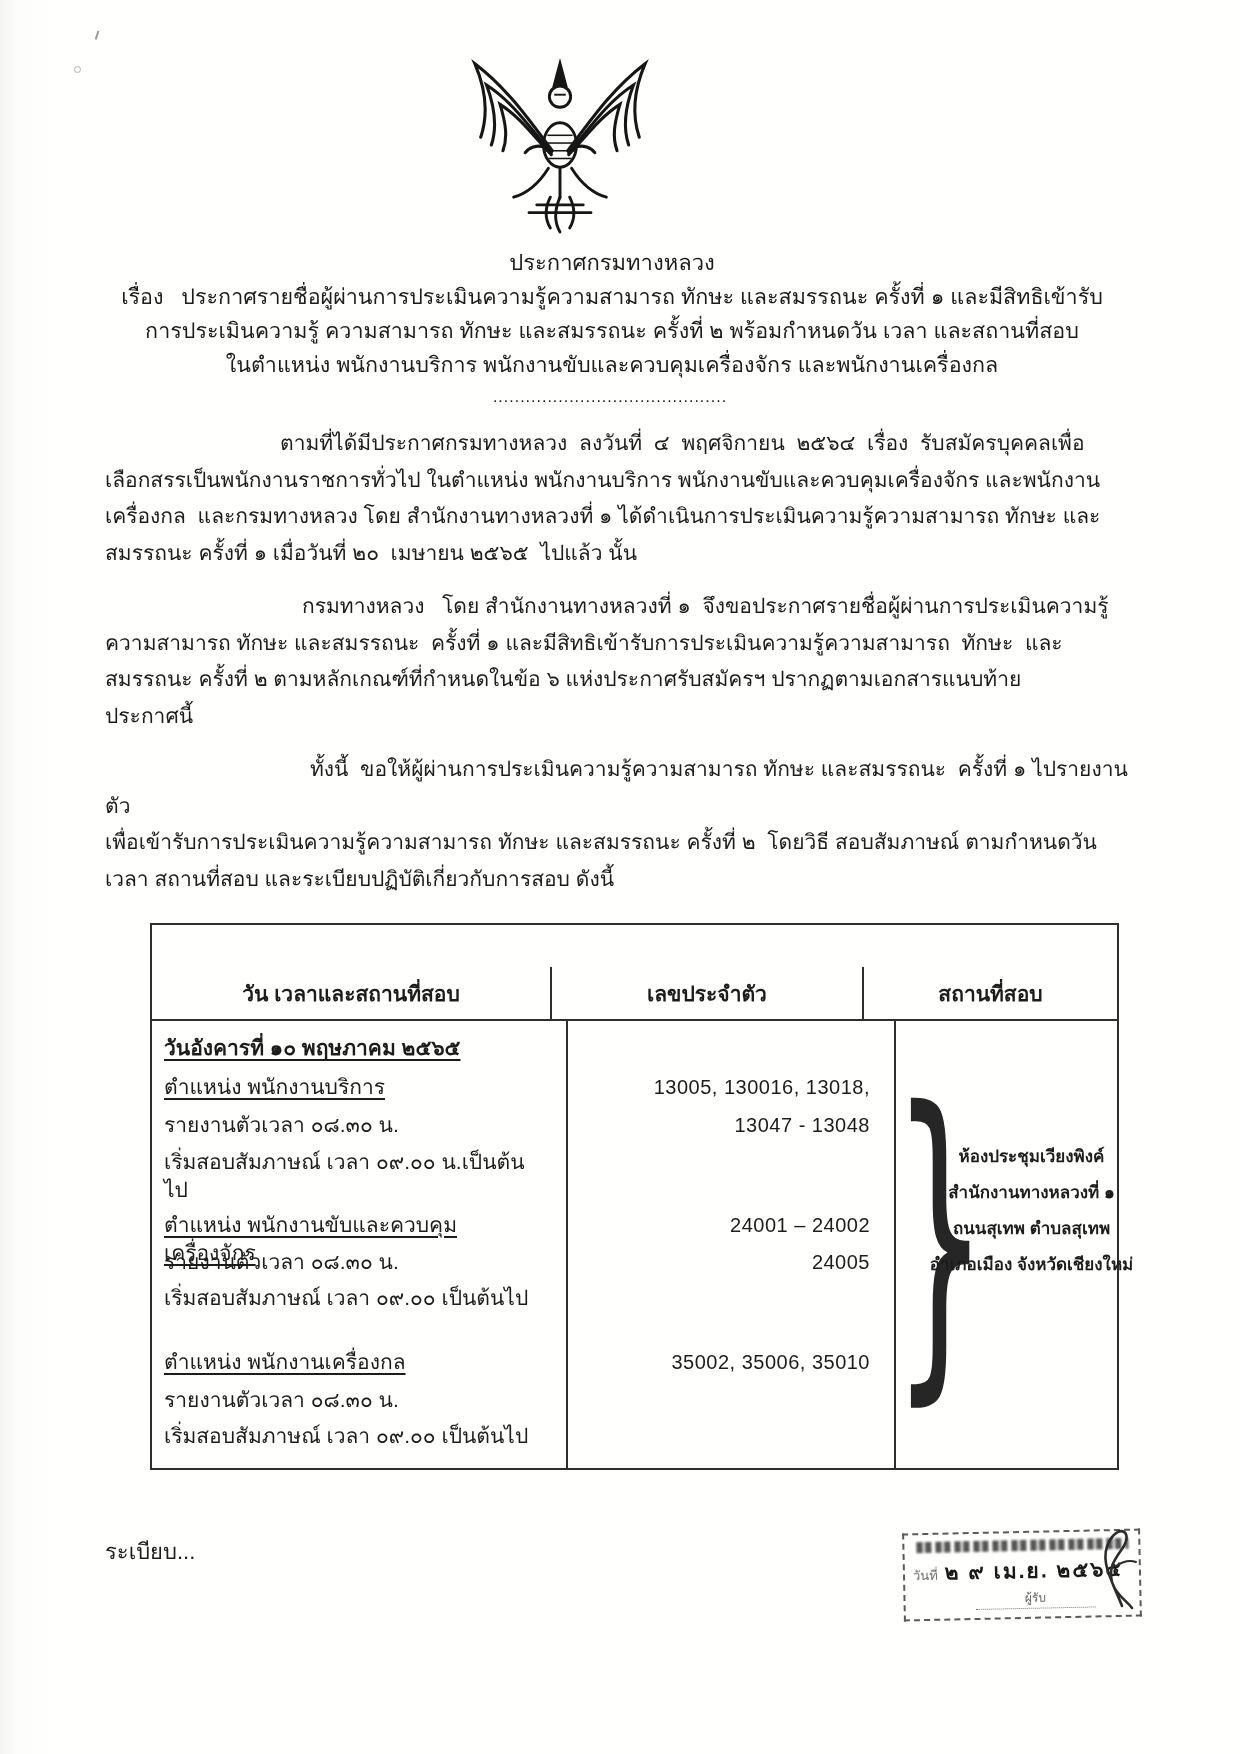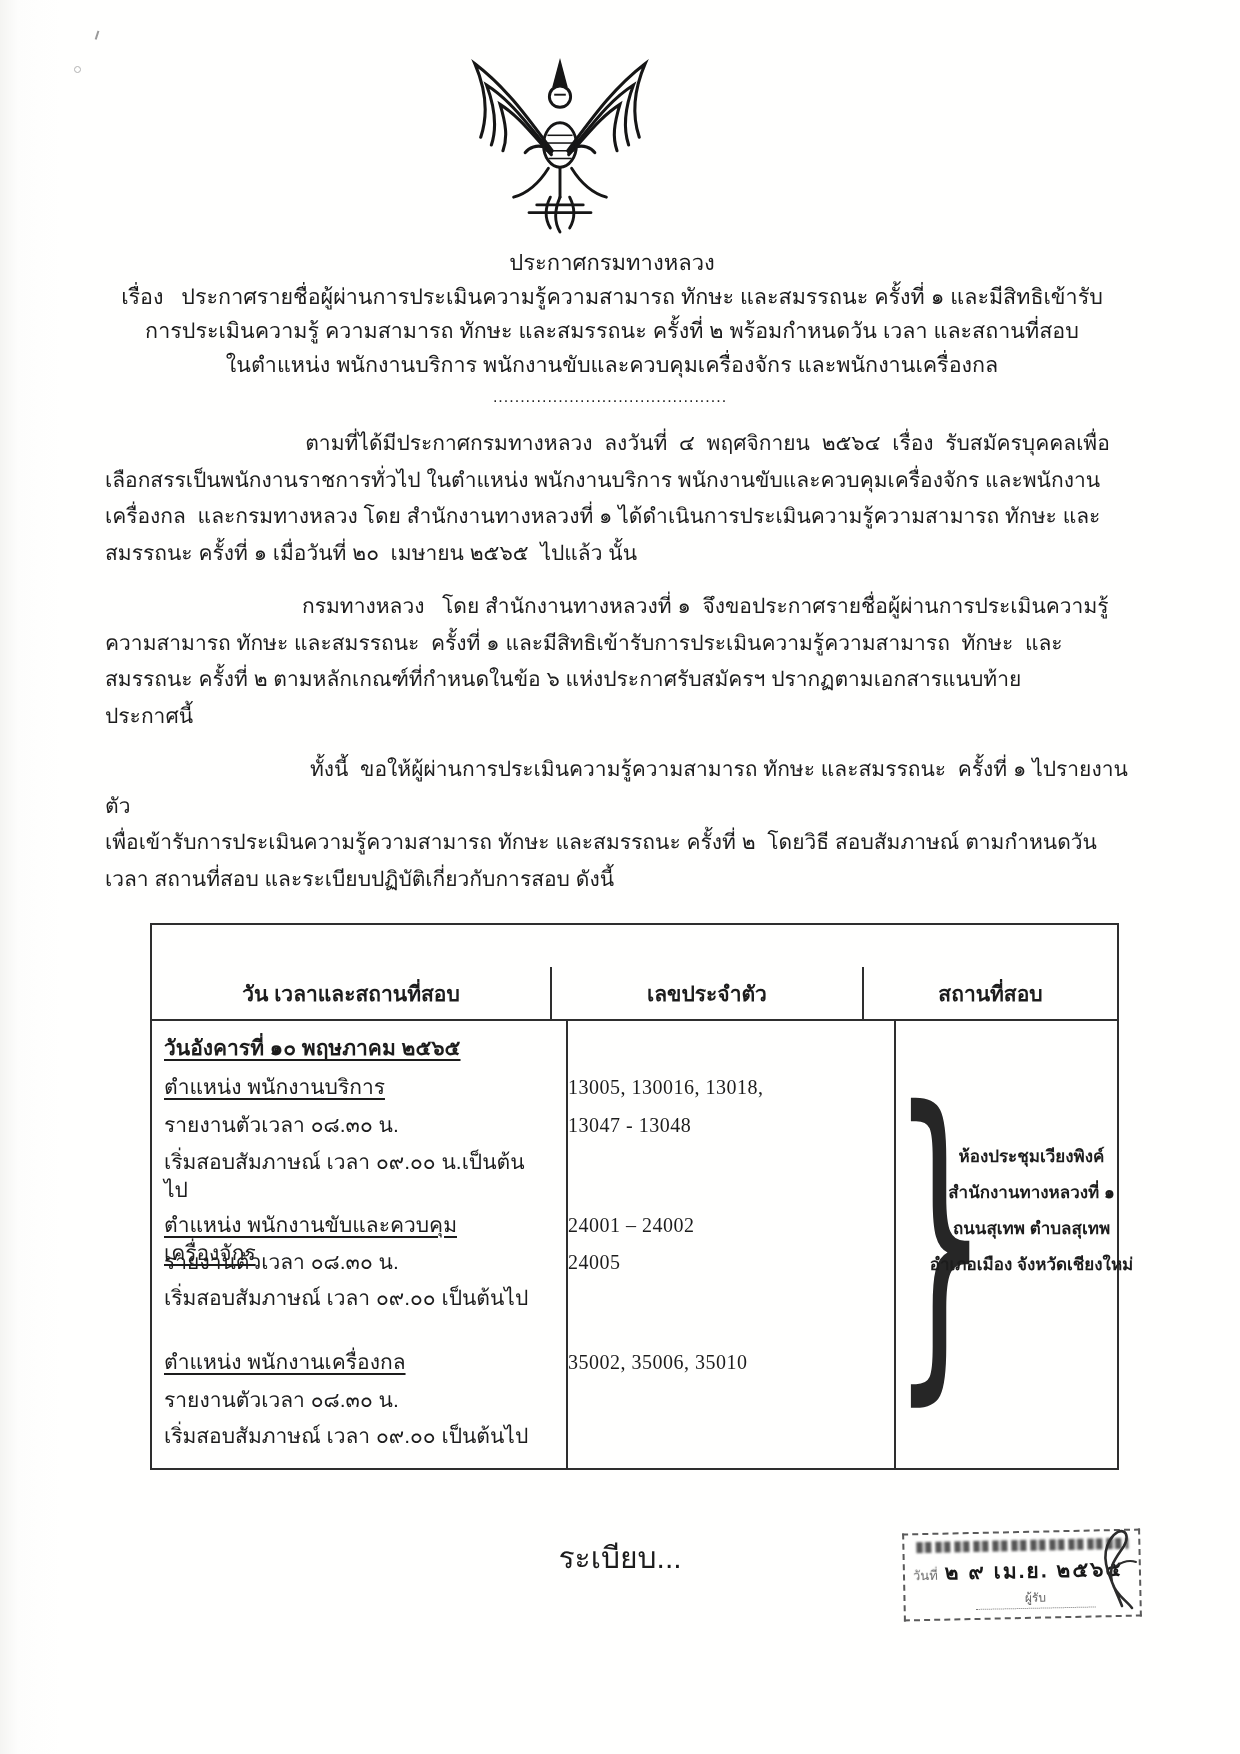--- a/index.html
+++ b/index.html
@@ -10,45 +10,45 @@
     color:#1c1c1c;
   }
   .emblem-wrap{padding-top:52px;text-align:center;position:relative;left:-60px;}
   .title-block{text-align:center;position:relative;left:-8px;margin-top:6px;}
   .title-line{line-height:34px;font-size:21.5px;}
   .doc-title{font-size:22px;}
   .dots-sep{text-align:center;position:relative;left:-10px;margin-top:4px;font-size:16px;letter-spacing:1px;color:#222;line-height:22px;}
   .content{margin:14px 105px 0 105px;font-size:21px;}
   .para{margin-top:17px;}
   .t-line{line-height:36.5px;}
-  .ind-1{text-indent:175px;text-align:center;}
+  .ind-1{text-indent:175px;}
   .ind-2{text-indent:197px;}
   .ind-3{text-indent:205px;}
 
   
   .exam-table{margin-top:26px;margin-left:45px;width:965px;border:2px solid #2e2e2e;background:rgba(255,255,255,.4);}
   .t-head{display:grid;grid-template-columns:398px 312px 255px;border-bottom:2px solid #2e2e2e;}
   .t-head-cell{padding:10px 0 9px;text-align:center;font-weight:bold;font-size:21px;margin-top:42px;}
   .t-head-cell+.t-head-cell{border-left:2px solid #2e2e2e;}
   .t-body{position:relative;height:447px;display:grid;grid-template-columns:398px 312px 255px;gap:16px;}
   .t-col{position:relative;}
   .t-col+.t-col{border-left:2px solid #2e2e2e;}
   .cell-item{position:absolute;left:12px;right:6px;font-size:21px;line-height:28px;}
   .date-heading{font-weight:bold;text-decoration:underline;text-underline-offset:4px;}
   .pos-title{text-decoration:underline;text-underline-offset:4px;}
-  .num-item{position:absolute;left:0;right:8px;text-align:left;font-size:20px;letter-spacing:.5px;line-height:28px;font-family:Liberation Serif, serif;}
+  .num-item{position:absolute;left:0;right:8px;text-align:right;font-size:20px;letter-spacing:.5px;line-height:28px;}
   .brace{
     position:absolute;left:-4px;top:40px;height:352px;width:80px;
     font-size:336px;line-height:352px;font-family:"DejaVu Sans",sans-serif;
     transform:scaleX(.45);transform-origin:left center;color:#262626;font-weight:400;
   }
   .venue{position:absolute;left:10px;right:-8px;top:118px;text-align:center;font-weight:bold;}
   .venue-line{line-height:36px;font-size:17px;white-space:nowrap;}
 
-  .continuation{margin-top:64px;text-align:center;font-size:30px;}
+  .continuation{margin-top:64px;text-align:left;font-size:22px;}
 
   
   .stamp{
     position:absolute;left:903px;top:1531px;width:234px;height:84px;
     border:2px dashed #5a5a5a;transform:rotate(-1.2deg);color:#3c3c3c;
   }
   .stamp-blur{
     margin:7px 10px 0 12px;height:11px;filter:blur(1.2px);opacity:.85;
     background:repeating-linear-gradient(90deg,#383838 0 6px,rgba(56,56,56,.25) 6px 9px,#383838 9px 15px,rgba(0,0,0,0) 15px 19px);
   }

